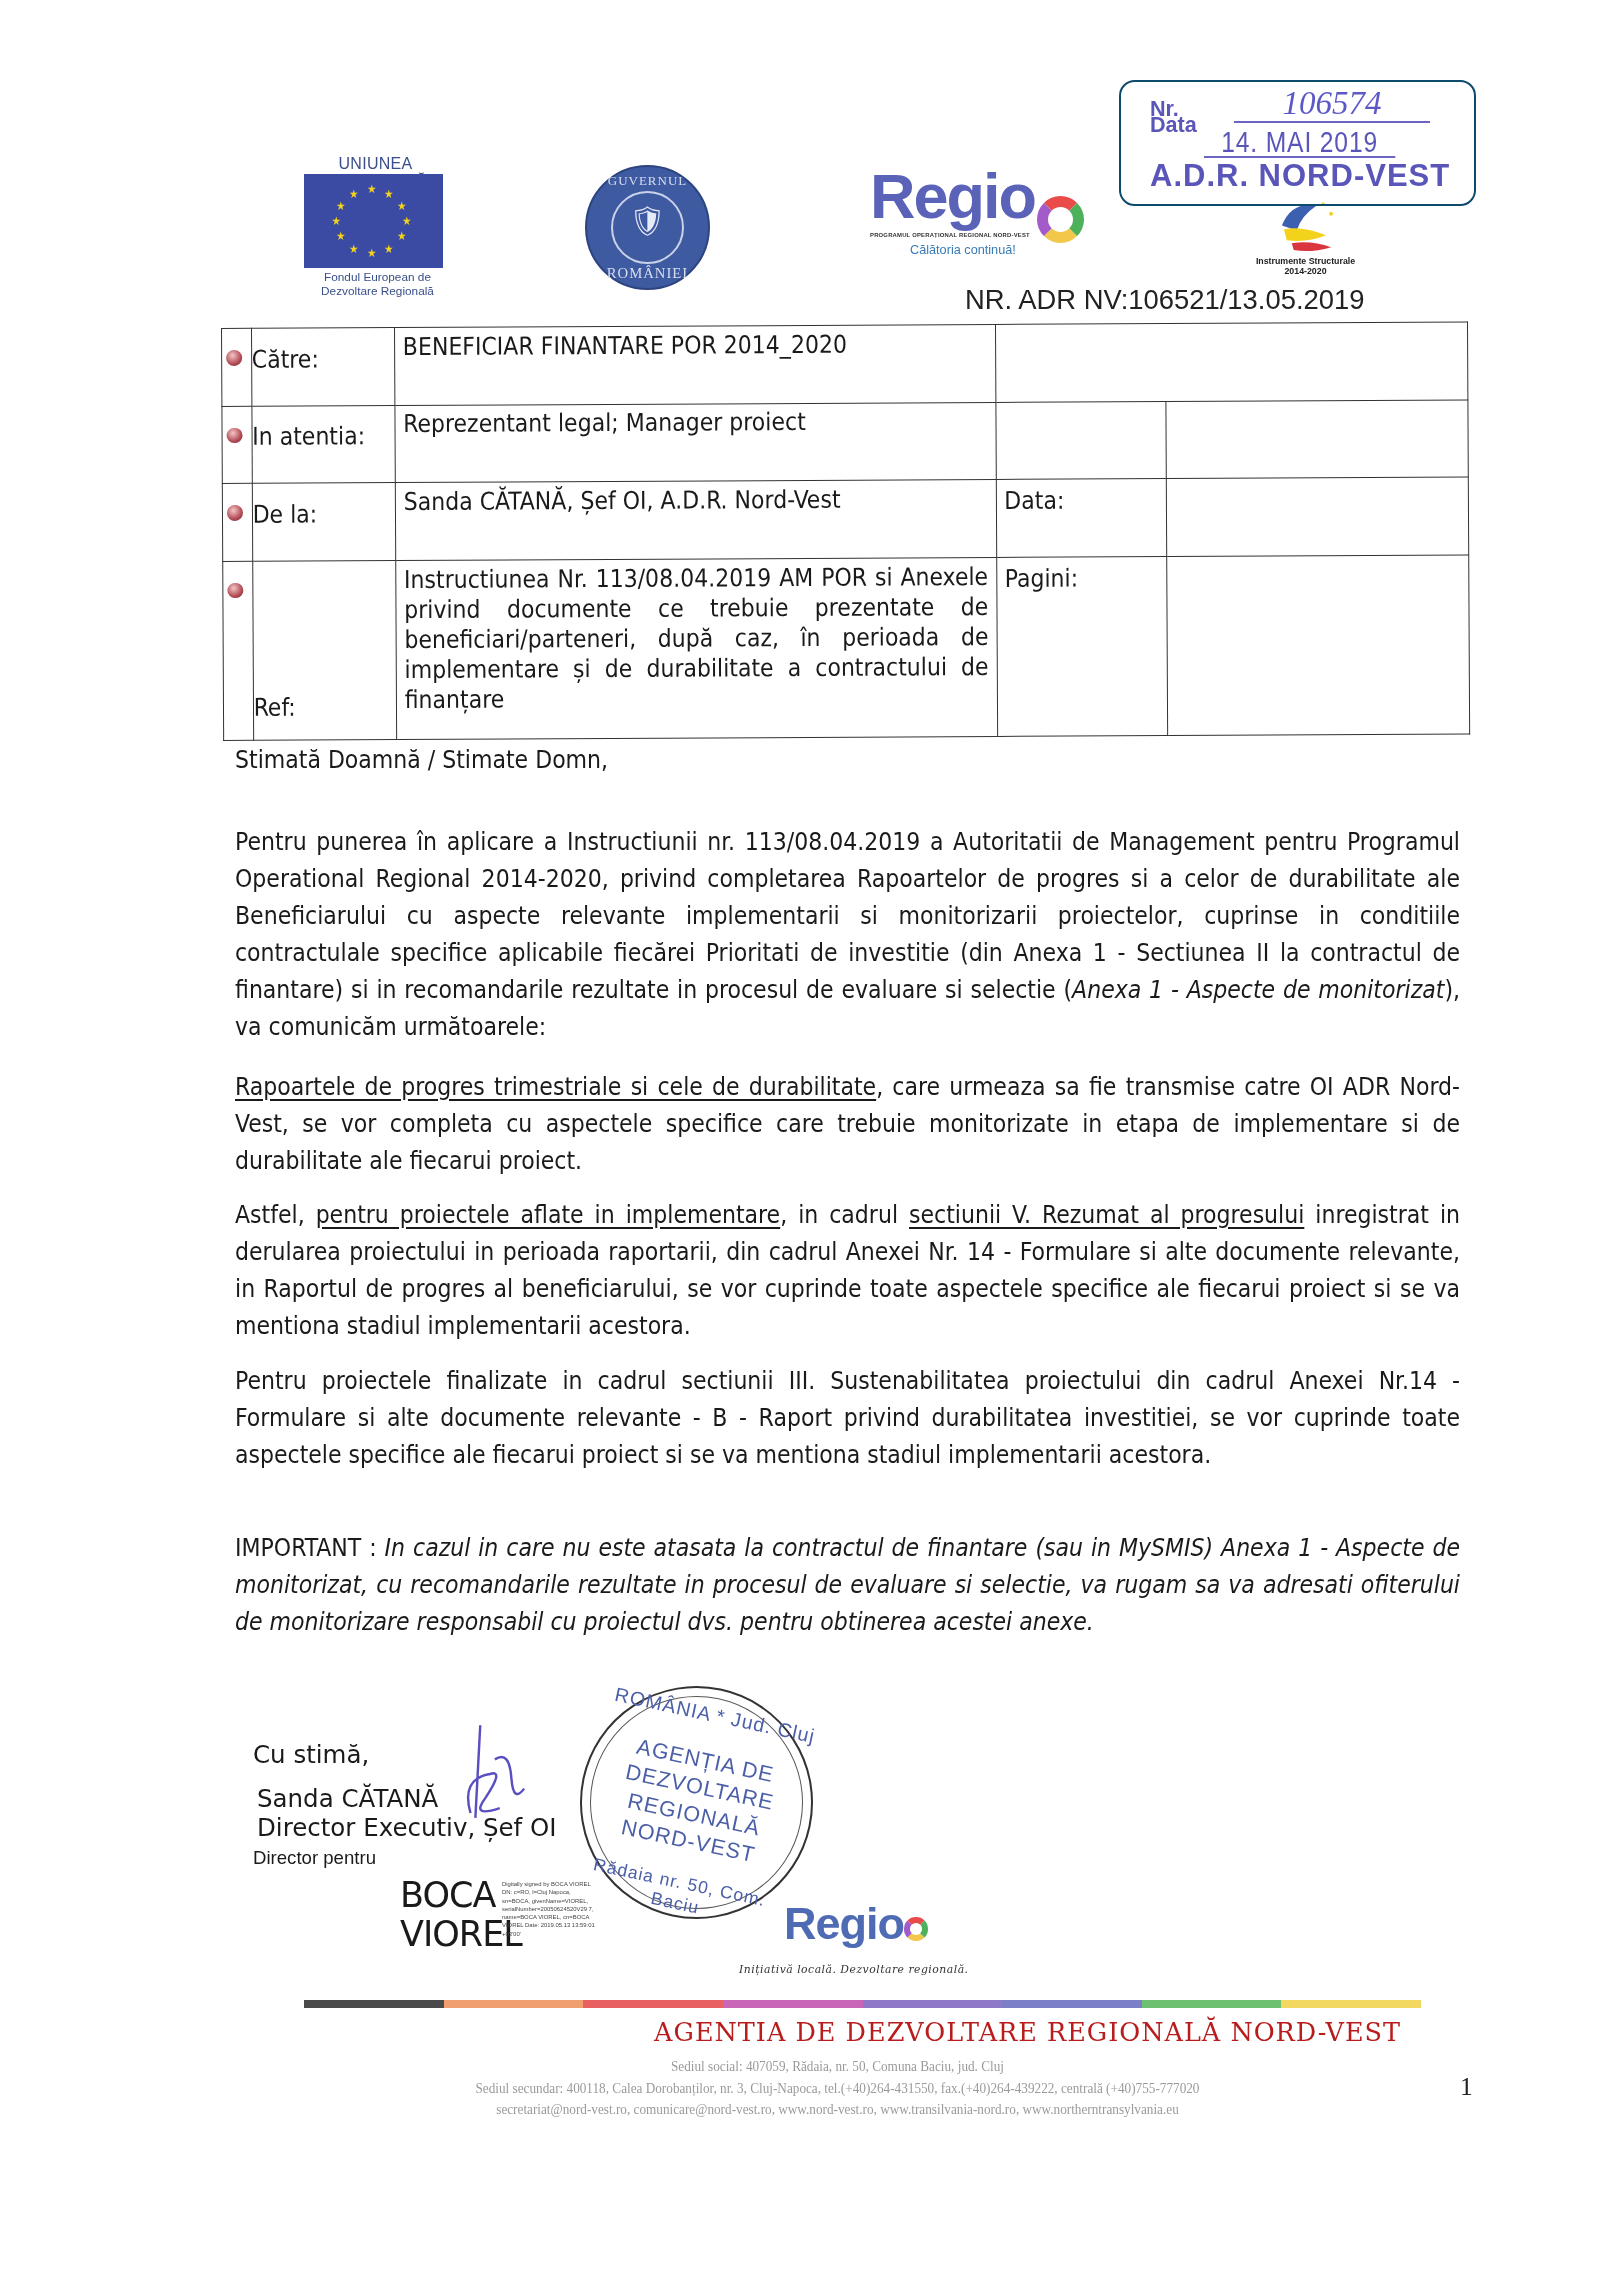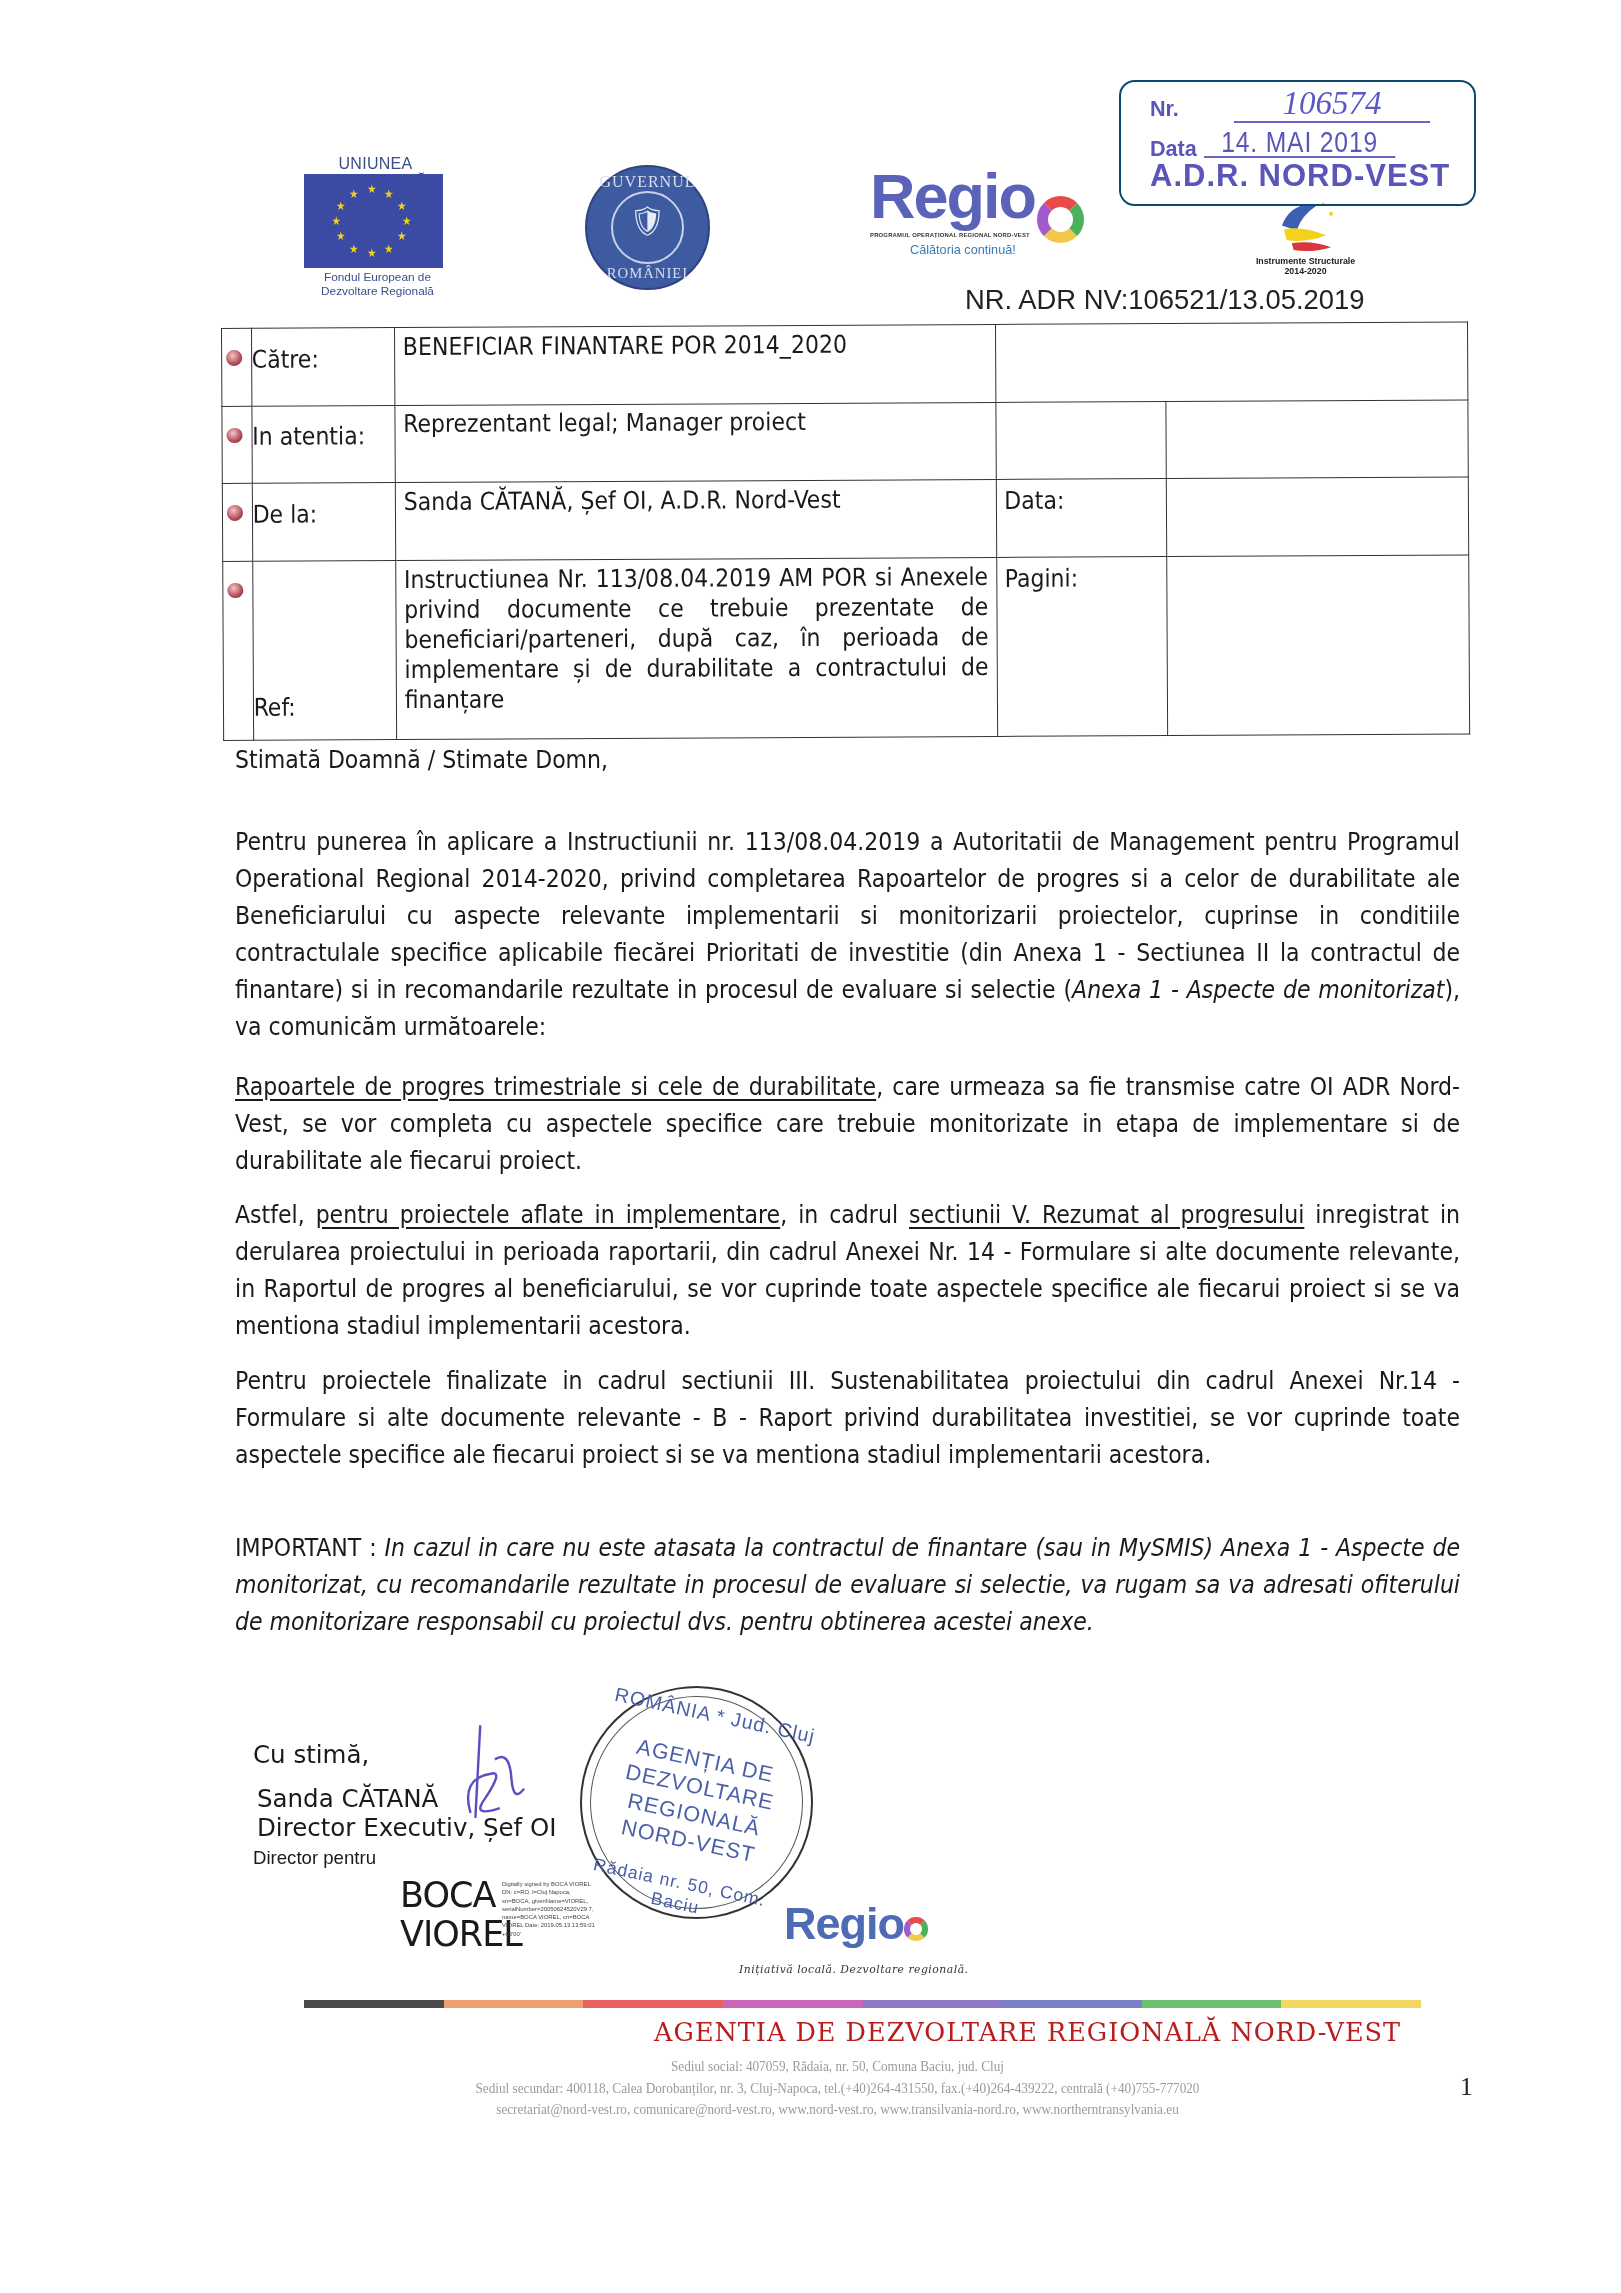--- a/index.html
+++ b/index.html
@@ -8,41 +8,41 @@
 
   
   .eu-title { left:302px; top:155px; width:147px; text-align:center; font-family:"Liberation Sans", sans-serif; font-size:16px; color:#3a4f8a; letter-spacing:0.3px; }
   .eu-flag { left:304px; top:174px; width:139px; height:94px; background:#3b4aa3; }
   .eu-flag .star { position:absolute; color:#f2d21b; font-size:11.8px; line-height:11.8px; }
   .eu-sub { left:294px; top:271px; width:167px; text-align:center; font-family:"Liberation Sans", sans-serif; font-size:11.8px; color:#3a4f8a; line-height:13.7px; }
 
   
   .gov-seal { left:585px; top:165px; width:125px; height:125px; border-radius:50%; background:#3e5aa0; border:2.9px solid #2d4480; box-sizing:border-box; }
   .gov-seal .inner { position:absolute; left:23.5px; top:23.5px; width:73px; height:73px; border-radius:50%; border:2px solid #c9d2ea; box-sizing:border-box; }
-  .gov-seal .txt-top { position:absolute; left:0; right:0; top:5.9px; text-align:center; color:#d7def2; font-family:"Liberation Serif", serif; font-size:16px; letter-spacing:1px; }
+  .gov-seal .txt-top { position:absolute; left:0; right:0; top:5.9px; text-align:center; color:#d7def2; font-family:"Liberation Serif", serif; font-size:13px; letter-spacing:1px; }
   .gov-seal .txt-bot { position:absolute; left:0; right:0; bottom:5.9px; text-align:center; color:#d7def2; font-family:"Liberation Serif", serif; font-size:14.7px; letter-spacing:1px; }
   .gov-seal .eagle { position:absolute; left:0; right:0; top:37px; text-align:center; color:#e6ebf7; font-size:29px; }
 
   
   .regio { left:870px; top:165px; font-family:"Liberation Sans", sans-serif; font-weight:bold; font-size:63px; color:#5b63b8; letter-spacing:-2px; line-height:63px; }
   .regio-ring { left:1037px; top:196px; width:47px; height:47px; border-radius:50%; box-sizing:border-box; border:11.8px solid; border-color:#e94b4b #4db05a #f2c84b #a35bc9; }
   .regio-prog { left:870px; top:232px; font-family:"Liberation Sans", sans-serif; font-size:5.9px; font-weight:bold; color:#333; letter-spacing:0.2px; }
   .regio-tag { left:910px; top:243px; font-family:"Liberation Sans", sans-serif; font-size:12.7px; color:#3a7bb5; }
 
   
   .is-logo { left:1272px; top:196px; width:69px; height:59px; }
   .is-txt { left:1237px; top:257px; width:137px; text-align:center; font-family:"Liberation Sans", sans-serif; font-weight:bold; font-size:8.8px; color:#222; line-height:9.8px; }
 
   
   .stamp { left:1119px; top:80px; width:353px; height:122px; border:2px solid #0c4a6e; border-radius:15.7px; color:#5a55b8; font-family:"Liberation Sans", sans-serif; }
   .stamp .row { position:absolute; left:29px; font-weight:bold; }
   .stamp .r1 { top:13.7px; font-size:21.6px; }
   .stamp .r1 .lbl { display:inline-block; width:69px; }
   .stamp .hw { position:absolute; left:113px; top:3.9px; width:196px; border-bottom:2px solid #6a64c4; font-family:"Liberation Serif", serif; font-style:italic; font-weight:normal; font-size:33px; color:#5d58c8; text-align:center; line-height:35px; }
-  .stamp .r2 { top:54px; font-size:21.6px;text-align:center; }
+  .stamp .r2 { top:30px; font-size:21.6px;text-align:center; }
   .stamp .dval { position:absolute; left:83px; top:47px; width:225px; border-bottom:2px solid #6a64c4; font-size:29px; font-weight:normal; letter-spacing:1px; text-align:center; line-height:27.4px; transform:scaleX(0.85); transform-origin:left; }
   .stamp .r3 { top:76px; font-size:31px; letter-spacing:1px; }
 
   .adr-nr { left:965px; top:284px; font-family:"Liberation Sans", sans-serif; font-size:27.4px; color:#222; letter-spacing:0px; }
 
   
   table.hdr { position:absolute; left:221px; top:328px; width:1247px; border-collapse:collapse; font-size:24.5px; transform:rotate(-0.3deg); transform-origin:left top; }
   table.hdr td { border:1.5px solid #333; vertical-align:top; padding:5.9px 7.8px; }
   table.hdr td.bullet { width:21.6px; padding:13.7px 2px 0 3.9px; }
   .dot { display:inline-block; width:15.7px; height:15.7px; border-radius:50%; background:radial-gradient(circle at 40% 35%, #f2c6c6, #b24a55 60%, #6d2a33); }

